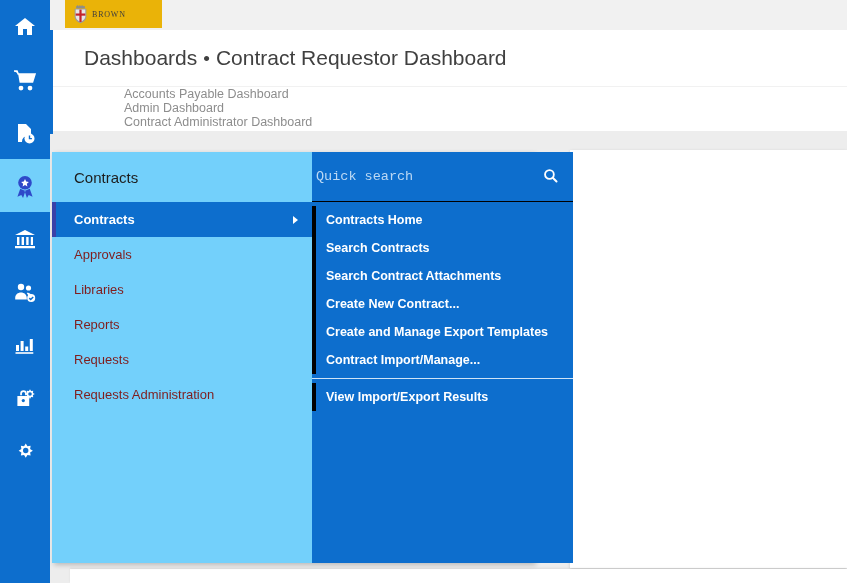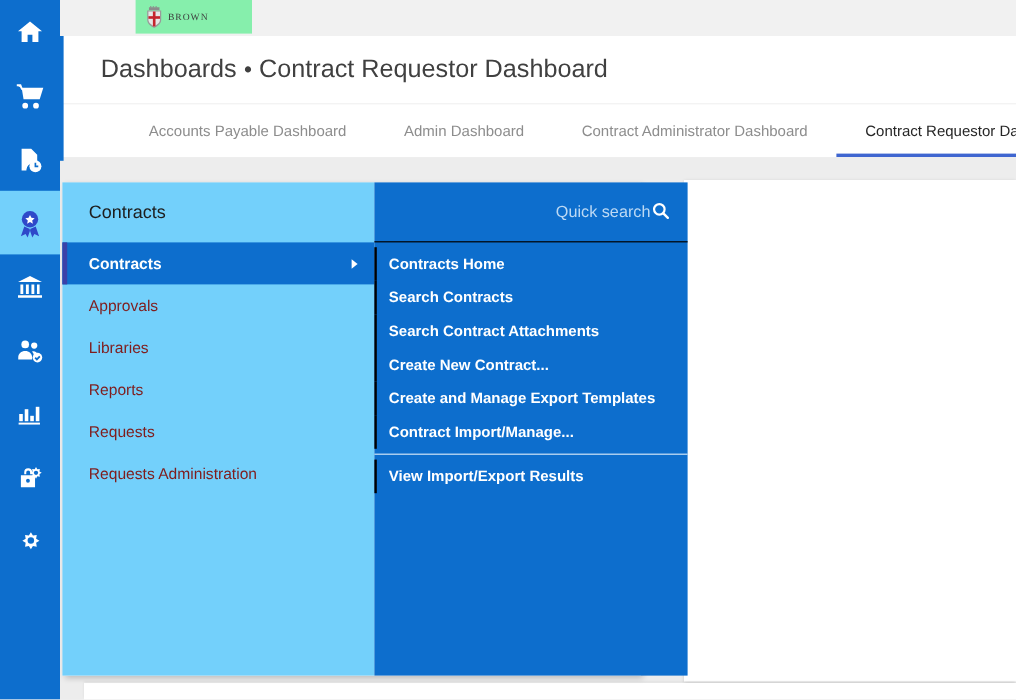--- a/index.html
+++ b/index.html
@@ -33,24 +33,23 @@
 
   
   .topbar {
     position: absolute; left: 50px; top: 0;
     width: 797px; height: 30px;
     background: #f1f1f1;
   }
   .logo-chip {
     position: absolute; left: 15px; top: 0;
     width: 97px; height: 28px;
-    background: #86efac;
+    background: #eab308;
     display: flex; align-items: center; gap: 4px;
     padding-left: 8px;
-    margin-left: 48px;
   }
   .crest { width: 15px; height: 19px; display:block; }
   .brown-word {
     font-family: "Liberation Serif", serif;
     font-size: 8px;
     letter-spacing: 0.8px;
     color: #3d3d3d;
   }
 
   
@@ -75,20 +74,21 @@
   .page-title .sep { padding: 0 6px; font-size: 19px; }
 
   
   .tabstrip {
     position: absolute; left: 50px; top: 87px;
     width: 797px; height: 44px;
     background: #ffffff;
     display: flex; align-items: stretch;
     padding-left: 50px;
     overflow: hidden;
+    flex-direction: column;
   }
   .tab {
     display: flex; align-items: center;
     padding: 0 24px;
     font-size: 12.5px;
     color: #8d8d8d;
     white-space: nowrap;
     position: relative;
     cursor: pointer;
   }
@@ -169,43 +169,42 @@
   .search-row {
     height: 50px;
     display: flex; align-items: center;
     border-bottom: 1px solid #000000;
     padding: 0 14px 0 4px;
   }
   .search-input {
     flex: 1;
     background: transparent;
     border: none; outline: none;
-    font-family: Liberation Sans, sans-serif;
+    font-family: Liberation Mono, monospace;
     font-size: 13.5px;
     color: #ffffff;
     padding-left: 0;
-    text-align: right;
   }
   .search-input::placeholder { color: #bcd9f4; }
   .search-btn {
     background: transparent; border: none;
     cursor: pointer; padding: 0;
     display: flex; align-items: center;
   }
   .mr-group { padding: 4px 0; }
   .mr-group + .mr-group { border-top: 1px solid #cfe4f7; }
   .mr-item {
     height: 28px;
     display: flex; align-items: center;
     padding-left: 10px;
     font-size: 12.5px;
     font-weight: bold;
     color: #ffffff;
     cursor: pointer;
-    border-left: 2px solid #000000;
+    border-left: 4px solid #000000;
   }
 </style>
 </head>
 <body>
 
 <div id="app">
 
   <nav class="rail">
     <div class="rail-item">
       <span class="icon">

